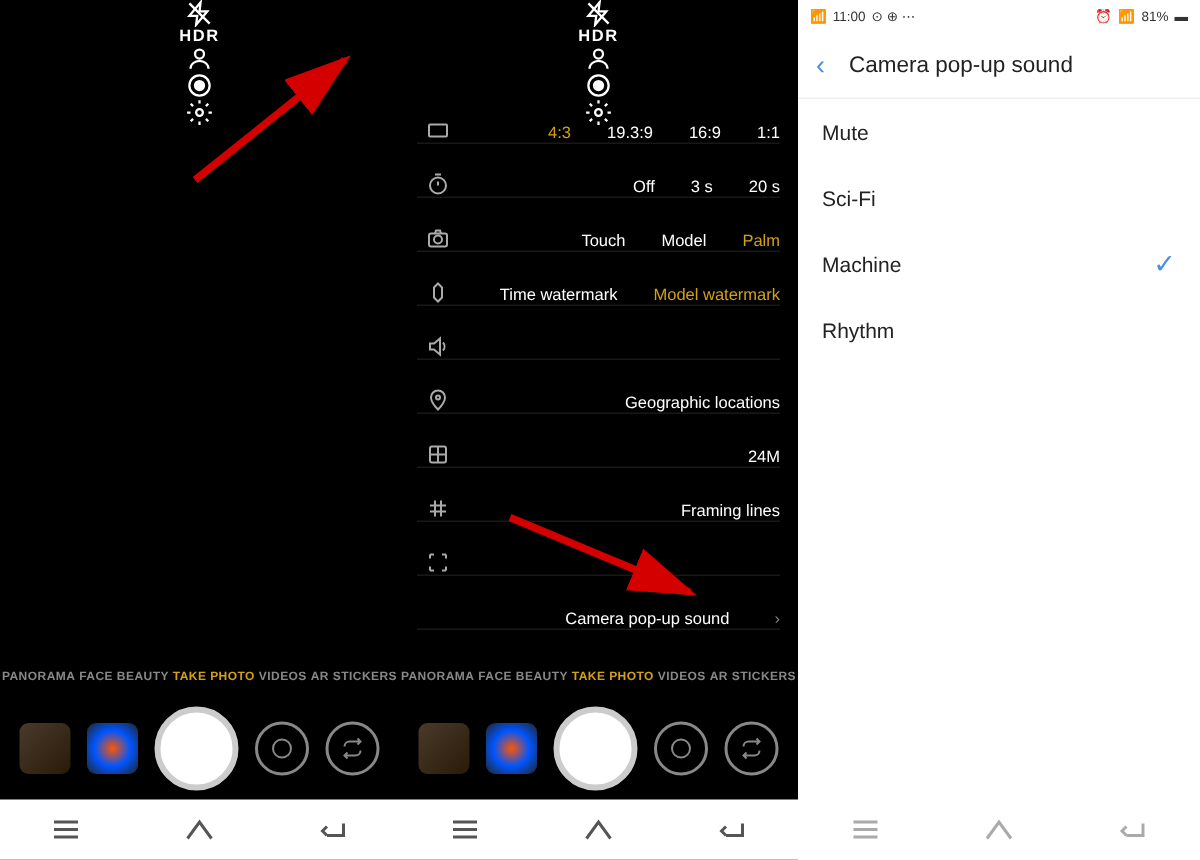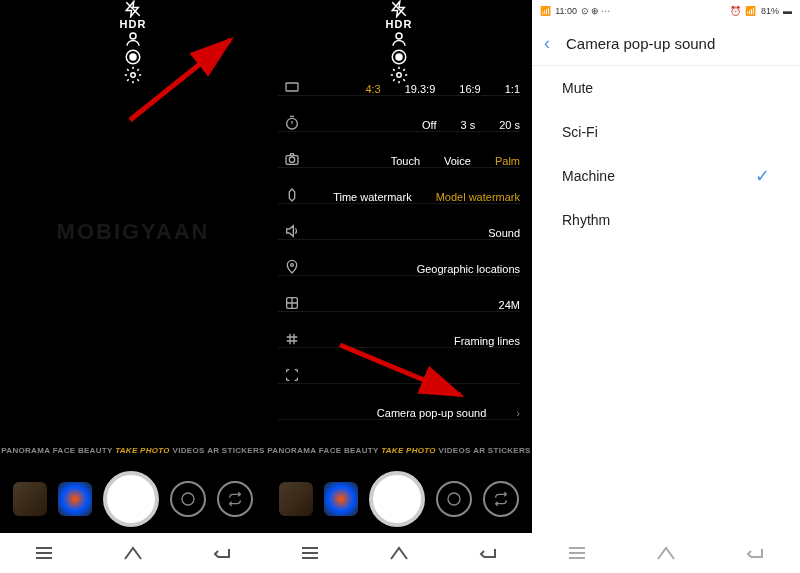--- a/index.html
+++ b/index.html
@@ -20,42 +20,42 @@
 .settings-list { position: absolute; top: 60px; left: 0; right: 0; padding: 0 12px; }
 .settings-row { display: flex; align-items: flex-end; height: 36px; border-bottom: 1px solid rgba(80,80,80,0.3); color: #fff; font-size: 11px; }
 .settings-row .row-icon { width: 28px; display: flex; justify-content: center; color: #aaa; }
 .settings-row .row-options { flex: 1; display: flex; justify-content: flex-end; gap: 24px; }
 .settings-row .opt { color: #fff; }
 .settings-row .opt.sel { color: #d4a017; }
 .settings-row .row-label-right { color: #fff; }
 .settings-row .chevron { color: #888; margin-left: 6px; }
 
 .mode-strip { position: absolute; bottom: 108px; left: 0; right: 0; height: 30px; display: flex; align-items: center; justify-content: space-around; color: #888; font-size: 8px; font-weight: bold; letter-spacing: 0.3px; }
-.mode-strip .mode.sel { color: #d4a017; font-style: italic; }
+.mode-strip .mode.sel { color: #d4a017; }
 
 .shutter-bar { position: absolute; bottom: 40px; left: 0; right: 0; height: 68px; display: flex; align-items: center; justify-content: space-around; padding: 0 8px; }
 .shutter { width: 56px; height: 56px; border-radius: 50%; background: #fff; border: 4px solid #ccc; }
 .shutter-small { width: 36px; height: 36px; border-radius: 50%; border: 2px solid #888; display: flex; align-items: center; justify-content: center; color: #888; }
 .thumb { width: 34px; height: 34px; border-radius: 6px; background: linear-gradient(135deg,#4a3a2a,#2a1a0a); }
 .thumb2 { width: 34px; height: 34px; border-radius: 6px; background: radial-gradient(circle,#ff5500,#0055ff,#222); }
 
 .nav-bar { position: absolute; bottom: 0; left: 0; right: 0; height: 40px; background: #fff; display: flex; align-items: center; justify-content: space-around; color: #555; }
 .nav-icon { width: 24px; height: 24px; display: flex; align-items: center; justify-content: center; }
 
 
 .status-bar { height: 22px; display: flex; align-items: center; justify-content: space-between; padding: 0 8px; font-size: 9px; color: #333; }
 .status-left { display: flex; gap: 4px; align-items: center; }
 .status-right { display: flex; gap: 4px; align-items: center; }
 
 .p3-header { height: 44px; display: flex; align-items: center; padding: 0 12px; border-bottom: 1px solid #eee; }
 .p3-back { color: #4a90e2; font-size: 18px; margin-right: 16px; cursor: pointer; }
 .p3-title { font-size: 15px; color: #222; }
 
 .sound-list { }
-.sound-item { height: 44px; display: flex; align-items: center; padding: 0 30px; font-size: 14px; color: #222; justify-content: space-between; cursor: pointer; }
+.sound-item { height: 44px; display: flex; align-items: center; padding: 0 16px; font-size: 14px; color: #222; justify-content: space-between; cursor: pointer; }
 .check { color: #4a90e2; font-size: 18px; }
 
 .p3-nav { position: absolute; bottom: 0; left: 0; right: 0; height: 40px; display: flex; align-items: center; justify-content: space-around; color: #aaa; }
 
 .arrow-red1 { position: absolute; pointer-events: none; }
 .arrow-red2 { position: absolute; pointer-events: none; }
 
 svg { display: block; }
 </style>
 </head>
@@ -83,23 +83,20 @@
         </svg>
       </div>
     <div class="top-icon">
         <svg width="18" height="18" viewBox="0 0 24 24" fill="none" stroke="#fff" stroke-width="2">
           <circle cx="12" cy="12" r="3"></circle>
           <path d="M12 1v3M12 20v3M4.2 4.2l2.1 2.1M17.7 17.7l2.1 2.1M1 12h3M20 12h3M4.2 19.8l2.1-2.1M17.7 6.3l2.1-2.1"></path>
         </svg>
       </div>
   </div>
 
-  <div class="viewfinder">
-    <div class="watermark">MOBIGYAAN</div>
-  </div>
 
   <div class="mode-strip">
     <div class="mode">PANORAMA</div>
     <div class="mode">FACE BEAUTY</div>
     <div class="mode sel">TAKE PHOTO</div>
     <div class="mode">VIDEOS</div>
     <div class="mode">AR STICKERS</div>
   </div>
 
   <div class="shutter-bar">
@@ -198,43 +195,40 @@
     <div class="settings-row">
       <div class="row-icon">
           <svg width="16" height="16" viewBox="0 0 24 24" fill="none" stroke="#aaa" stroke-width="2">
             <rect x="3" y="7" width="18" height="13" rx="2"></rect>
             <circle cx="12" cy="13" r="4"></circle>
             <path d="M9 7l1-3h4l1 3"></path>
           </svg>
         </div>
       <div class="row-options">
         <span class="opt">Touch</span>
-        <span class="opt">Voice</span>
+        <span class="opt">Model</span>
         <span class="opt sel">Palm</span>
       </div>
     </div>
     <div class="settings-row">
       <div class="row-icon">
           <svg width="16" height="16" viewBox="0 0 24 24" fill="none" stroke="#aaa" stroke-width="2">
             <path d="M12 3l4 4v10l-4 4-4-4V7z"></path>
           </svg>
         </div>
       <div class="row-options">
         <span class="opt">Time watermark</span>
         <span class="opt sel">Model watermark</span>
       </div>
     </div>
     <div class="settings-row">
       <div class="row-icon">
           <svg width="16" height="16" viewBox="0 0 24 24" fill="none" stroke="#aaa" stroke-width="2">
             <path d="M4 9v6h4l6 5V4L8 9H4zM17 8a6 6 0 010 8"></path>
           </svg>
-        </div>
-      <div class="row-options">
-          <span class="row-label-right">Sound</span>
         </div>
     </div>
     <div class="settings-row">
       <div class="row-icon">
           <svg width="16" height="16" viewBox="0 0 24 24" fill="none" stroke="#aaa" stroke-width="2">
             <path d="M12 21s-7-7-7-12a7 7 0 0114 0c0 5-7 12-7 12z"></path>
             <circle cx="12" cy="9" r="2"></circle>
           </svg>
         </div>
       <div class="row-options">

